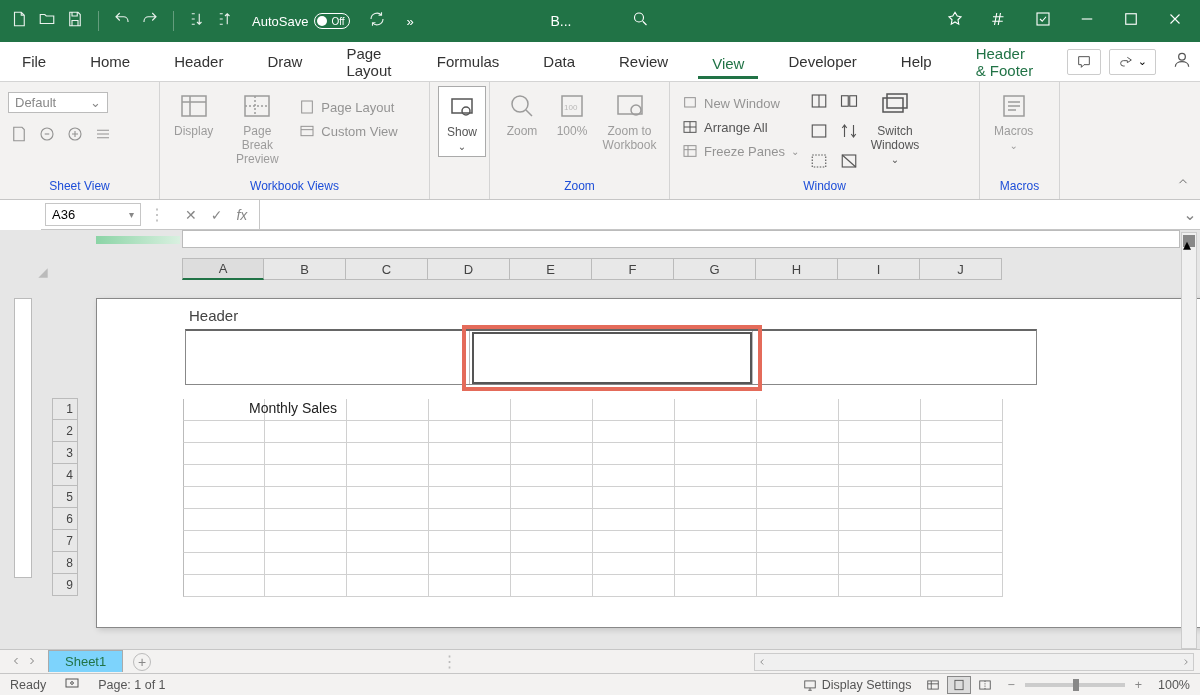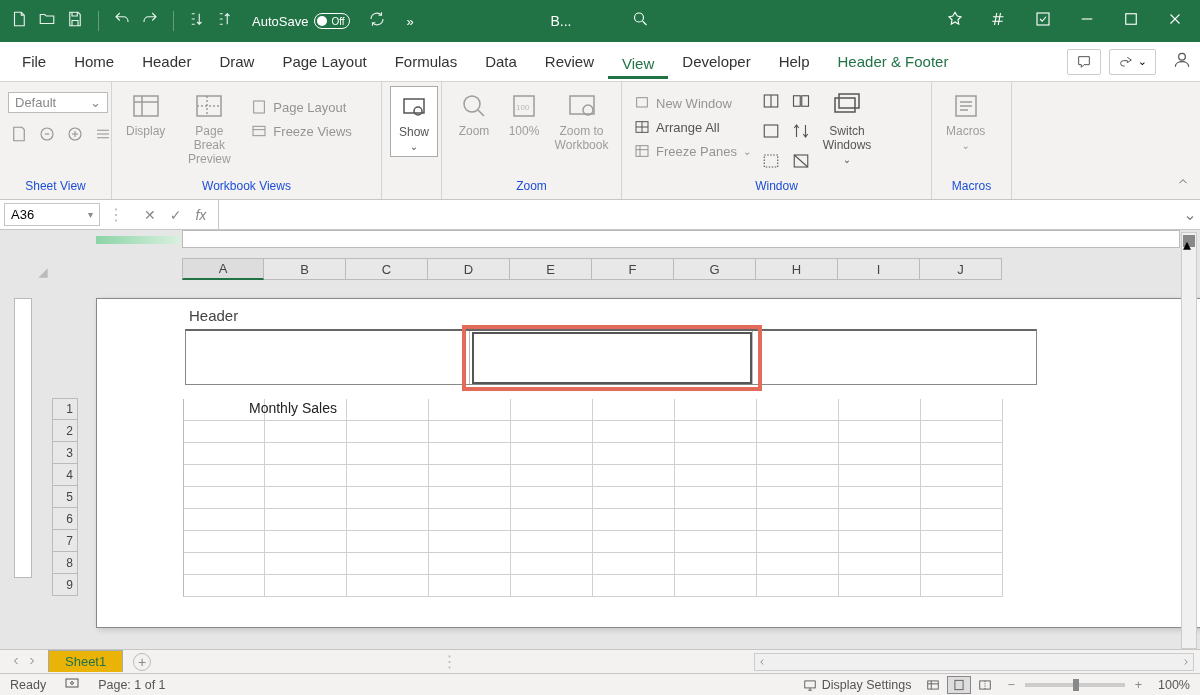--- a/index.html
+++ b/index.html
@@ -14,21 +14,21 @@
 .toggle { width:36px; height:16px; border:1px solid #fff; border-radius:10px; position:relative; display:flex; align-items:center; }
 .toggle-dot { width:10px; height:10px; background:#fff; border-radius:50%; margin-left:2px; }
 .toggle-off { font-size:10px; margin-left:4px; }
 .title-center { position:absolute; left:50%; transform:translateX(-50%); display:flex; align-items:center; gap:60px; }
 .doc-name { font-size:14px; color:#fff; }
 .search-icon svg { width:18px; height:18px; }
 .title-right { margin-left:auto; display:flex; align-items:center; gap:26px; padding-right:16px; }
 .title-right svg { width:18px; height:18px; }
 
 
-.ribbon-tabs { height:40px; background:#fff; display:flex; align-items:center; padding:0 8px; border-bottom:1px solid #d4d4d4; }
+.ribbon-tabs { height:40px; background:#fff; display:flex; align-items:center; padding:0 8px; border-bottom:1px solid #d4d4d4;gap:16px; }
 .tab { padding:10px 14px; font-size:15px; color:#333; cursor:pointer; }
 .tab.active { color:#217346; border-bottom:3px solid #217346; padding-bottom:4px; font-weight:500; }
 .tab.contextual { color:#217346; }
 .ribbon-right { margin-left:auto; display:flex; gap:8px; align-items:center; }
 .ribbon-right-btn { border:1px solid #ccc; padding:4px 8px; border-radius:2px; display:flex; align-items:center; }
 .ribbon-right-btn svg { width:16px; height:16px; }
 
 
 .ribbon { height:118px; background:#f3f2f1; border-bottom:1px solid #c6c6c6; display:flex; position:relative; }
 .group { border-right:1px solid #d4d4d4; padding:4px 8px 0; display:flex; flex-direction:column; justify-content:space-between; }
@@ -42,21 +42,21 @@
 .small-btn svg { width:16px; height:16px; }
 .small-btn.disabled { opacity:.6; }
 .vstack { display:flex; flex-direction:column; gap:2px; justify-content:center; }
 .default-dd { border:1px solid #bbb; background:#fff; padding:2px 6px; font-size:13px; color:#888; width:100px; display:flex; justify-content:space-between; align-items:center; }
 .icon-row { display:flex; gap:10px; padding:6px 2px; }
 .icon-row svg { width:18px; height:18px; opacity:.6; }
 .collapse-ribbon { position:absolute; right:10px; bottom:6px; }
 .collapse-ribbon svg { width:14px; height:14px; }
 
 
-.formula-bar { height:30px; border-bottom:1px solid #c6c6c6; display:flex; align-items:center; background:#fff; }
+.formula-bar { height:30px; border-bottom:1px solid #c6c6c6; display:flex; align-items:center; background:#fff;margin-left:41px; }
 .name-box { width:96px; border:1px solid #c6c6c6; margin:0 0 0 4px; padding:3px 6px; font-size:13px; display:flex; justify-content:space-between; align-items:center; }
 .fb-btns { display:flex; gap:14px; padding:0 12px; color:#888; }
 .fb-btns span { font-size:14px; }
 .fx { font-style:italic; }
 .fb-input { flex:1; border-left:1px solid #c6c6c6; height:100%; }
 .fb-expand { width:20px; text-align:center; color:#888; }
 
 
 .sheet-area { position:absolute; top:230px; left:0; right:0; bottom:46px; background:#e6e6e6; overflow:hidden; }
 .ruler-h { position:absolute; top:0; left:96px; right:20px; height:22px; background:#e6e6e6; }
@@ -86,21 +86,21 @@
 .cell-text { white-space:nowrap; }
 
 .vscroll { position:absolute; right:3px; top:2px; width:16px; bottom:0; background:#f0f0f0; border:1px solid #ccc; }
 .vscroll-thumb { width:12px; height:12px; background:#888; margin:2px auto; }
 .ruler-v { position:absolute; left:14px; top:68px; width:18px; height:280px; background:#fff; border:1px solid #bbb; }
 
 
 .sheet-tabs { position:absolute; bottom:22px; left:0; right:0; height:24px; background:#f3f2f1; border-top:1px solid #c6c6c6; display:flex; align-items:center; }
 .tab-nav { display:flex; gap:4px; padding:0 10px; color:#888; }
 .tab-nav svg { width:12px; height:12px; }
-.sheet-tab { padding:3px 16px; background:#eab308; border:1px solid #aaa; border-bottom:none; font-size:13px; color:#217346; margin-top:-1px; }
+.sheet-tab { padding:3px 16px; background:#7dd3fc; border:1px solid #aaa; border-bottom:none; font-size:13px; color:#217346; margin-top:-1px; }
 .add-sheet { margin-left:10px; color:#888; width:18px; height:18px; border:1px solid #bbb; border-radius:50%; display:flex; align-items:center; justify-content:center; font-size:14px; }
 .hscroll-area { margin-left:auto; width:440px; height:18px; border:1px solid #ccc; background:#f0f0f0; display:flex; justify-content:space-between; align-items:center; padding:0 2px; margin-right:6px; }
 .hscroll-area svg { width:10px; height:10px; }
 
 
 .status-bar { position:absolute; bottom:0; left:0; right:0; height:22px; background:#f3f2f1; border-top:1px solid #c6c6c6; display:flex; align-items:center; font-size:12.5px; color:#555; padding:0 10px; }
 .status-bar .sp { flex:1; }
 .view-btns { display:flex; gap:2px; margin:0 10px; }
 .view-btn { width:24px; height:18px; border:1px solid transparent; display:flex; align-items:center; justify-content:center; }
 .view-btn.active { border-color:#888; background:#ddd; }
@@ -208,21 +208,21 @@
         <span style="margin-left:4px;font-size:11px">⌄</span>
       </div>
     <span style="margin-left:8px"><svg viewBox="0 0 24 24" width="20" height="20">
           <circle cx="12" cy="8" r="4"></circle>
           <path d="M4 20c0-4 4-6 8-6s8 2 8 6"></path>
         </svg></span>
   </div>
 </div>
 
 <div class="ribbon">
-  <div class="group" style="width:112px">
+  <div class="group" style="width:160px">
     <div class="group-body" style="flex-direction:column;gap:6px;padding-top:6px">
       <div class="default-dd">
           <span>Default</span>
           <span>⌄</span>
         </div>
       <div class="icon-row">
         <span><svg viewBox="0 0 24 24">
               <path d="M5 3h11l3 3v15H5z"></path>
             </svg></span>
         <span><svg viewBox="0 0 24 24">
@@ -262,21 +262,21 @@
             <svg viewBox="0 0 24 24">
               <rect x="4" y="3" width="16" height="18"></rect>
             </svg>
             <span>Page Layout</span>
           </div>
         <div class="small-btn disabled">
             <svg viewBox="0 0 24 24">
               <rect x="3" y="5" width="18" height="14"></rect>
               <path d="M3 10h18"></path>
             </svg>
-            <span>Freeze Views</span>
+            <span>Custom View</span>
           </div>
       </div>
     </div>
     <div class="group-label">Workbook Views</div>
   </div>
 
   <div class="group" style="width:60px">
     <div class="group-body">
       <div class="large-btn active">
           <svg viewBox="0 0 32 32">

